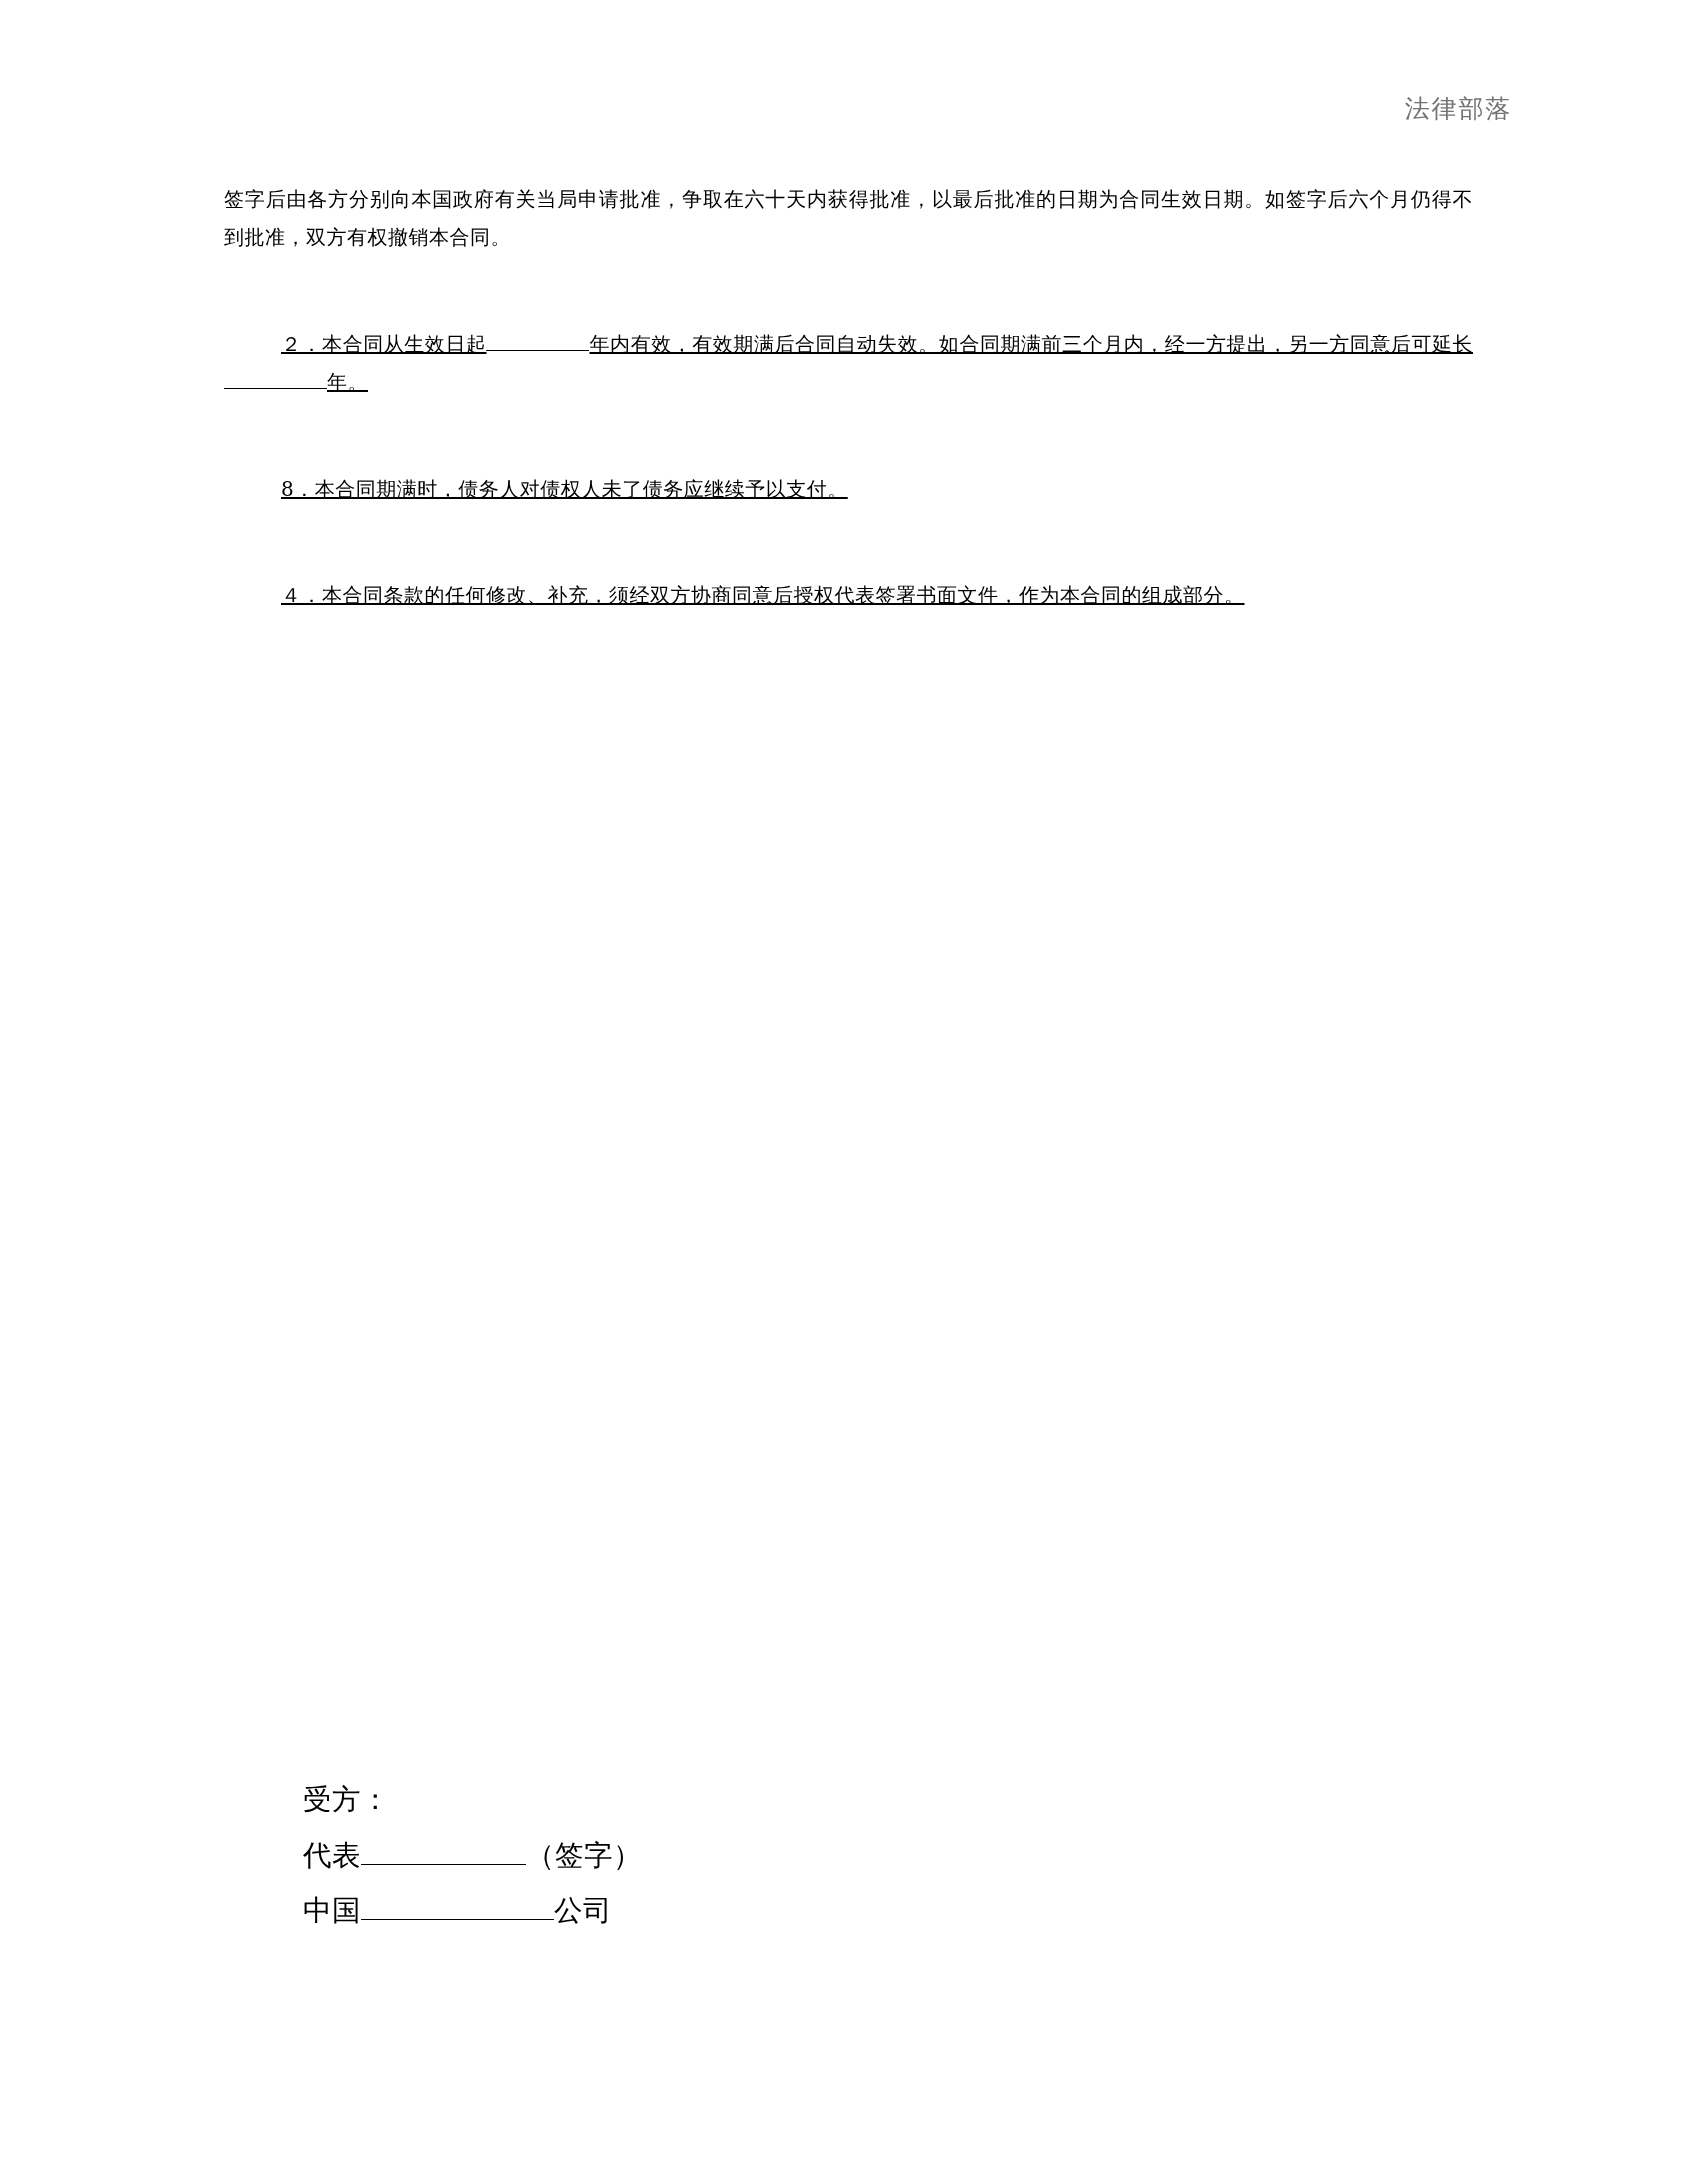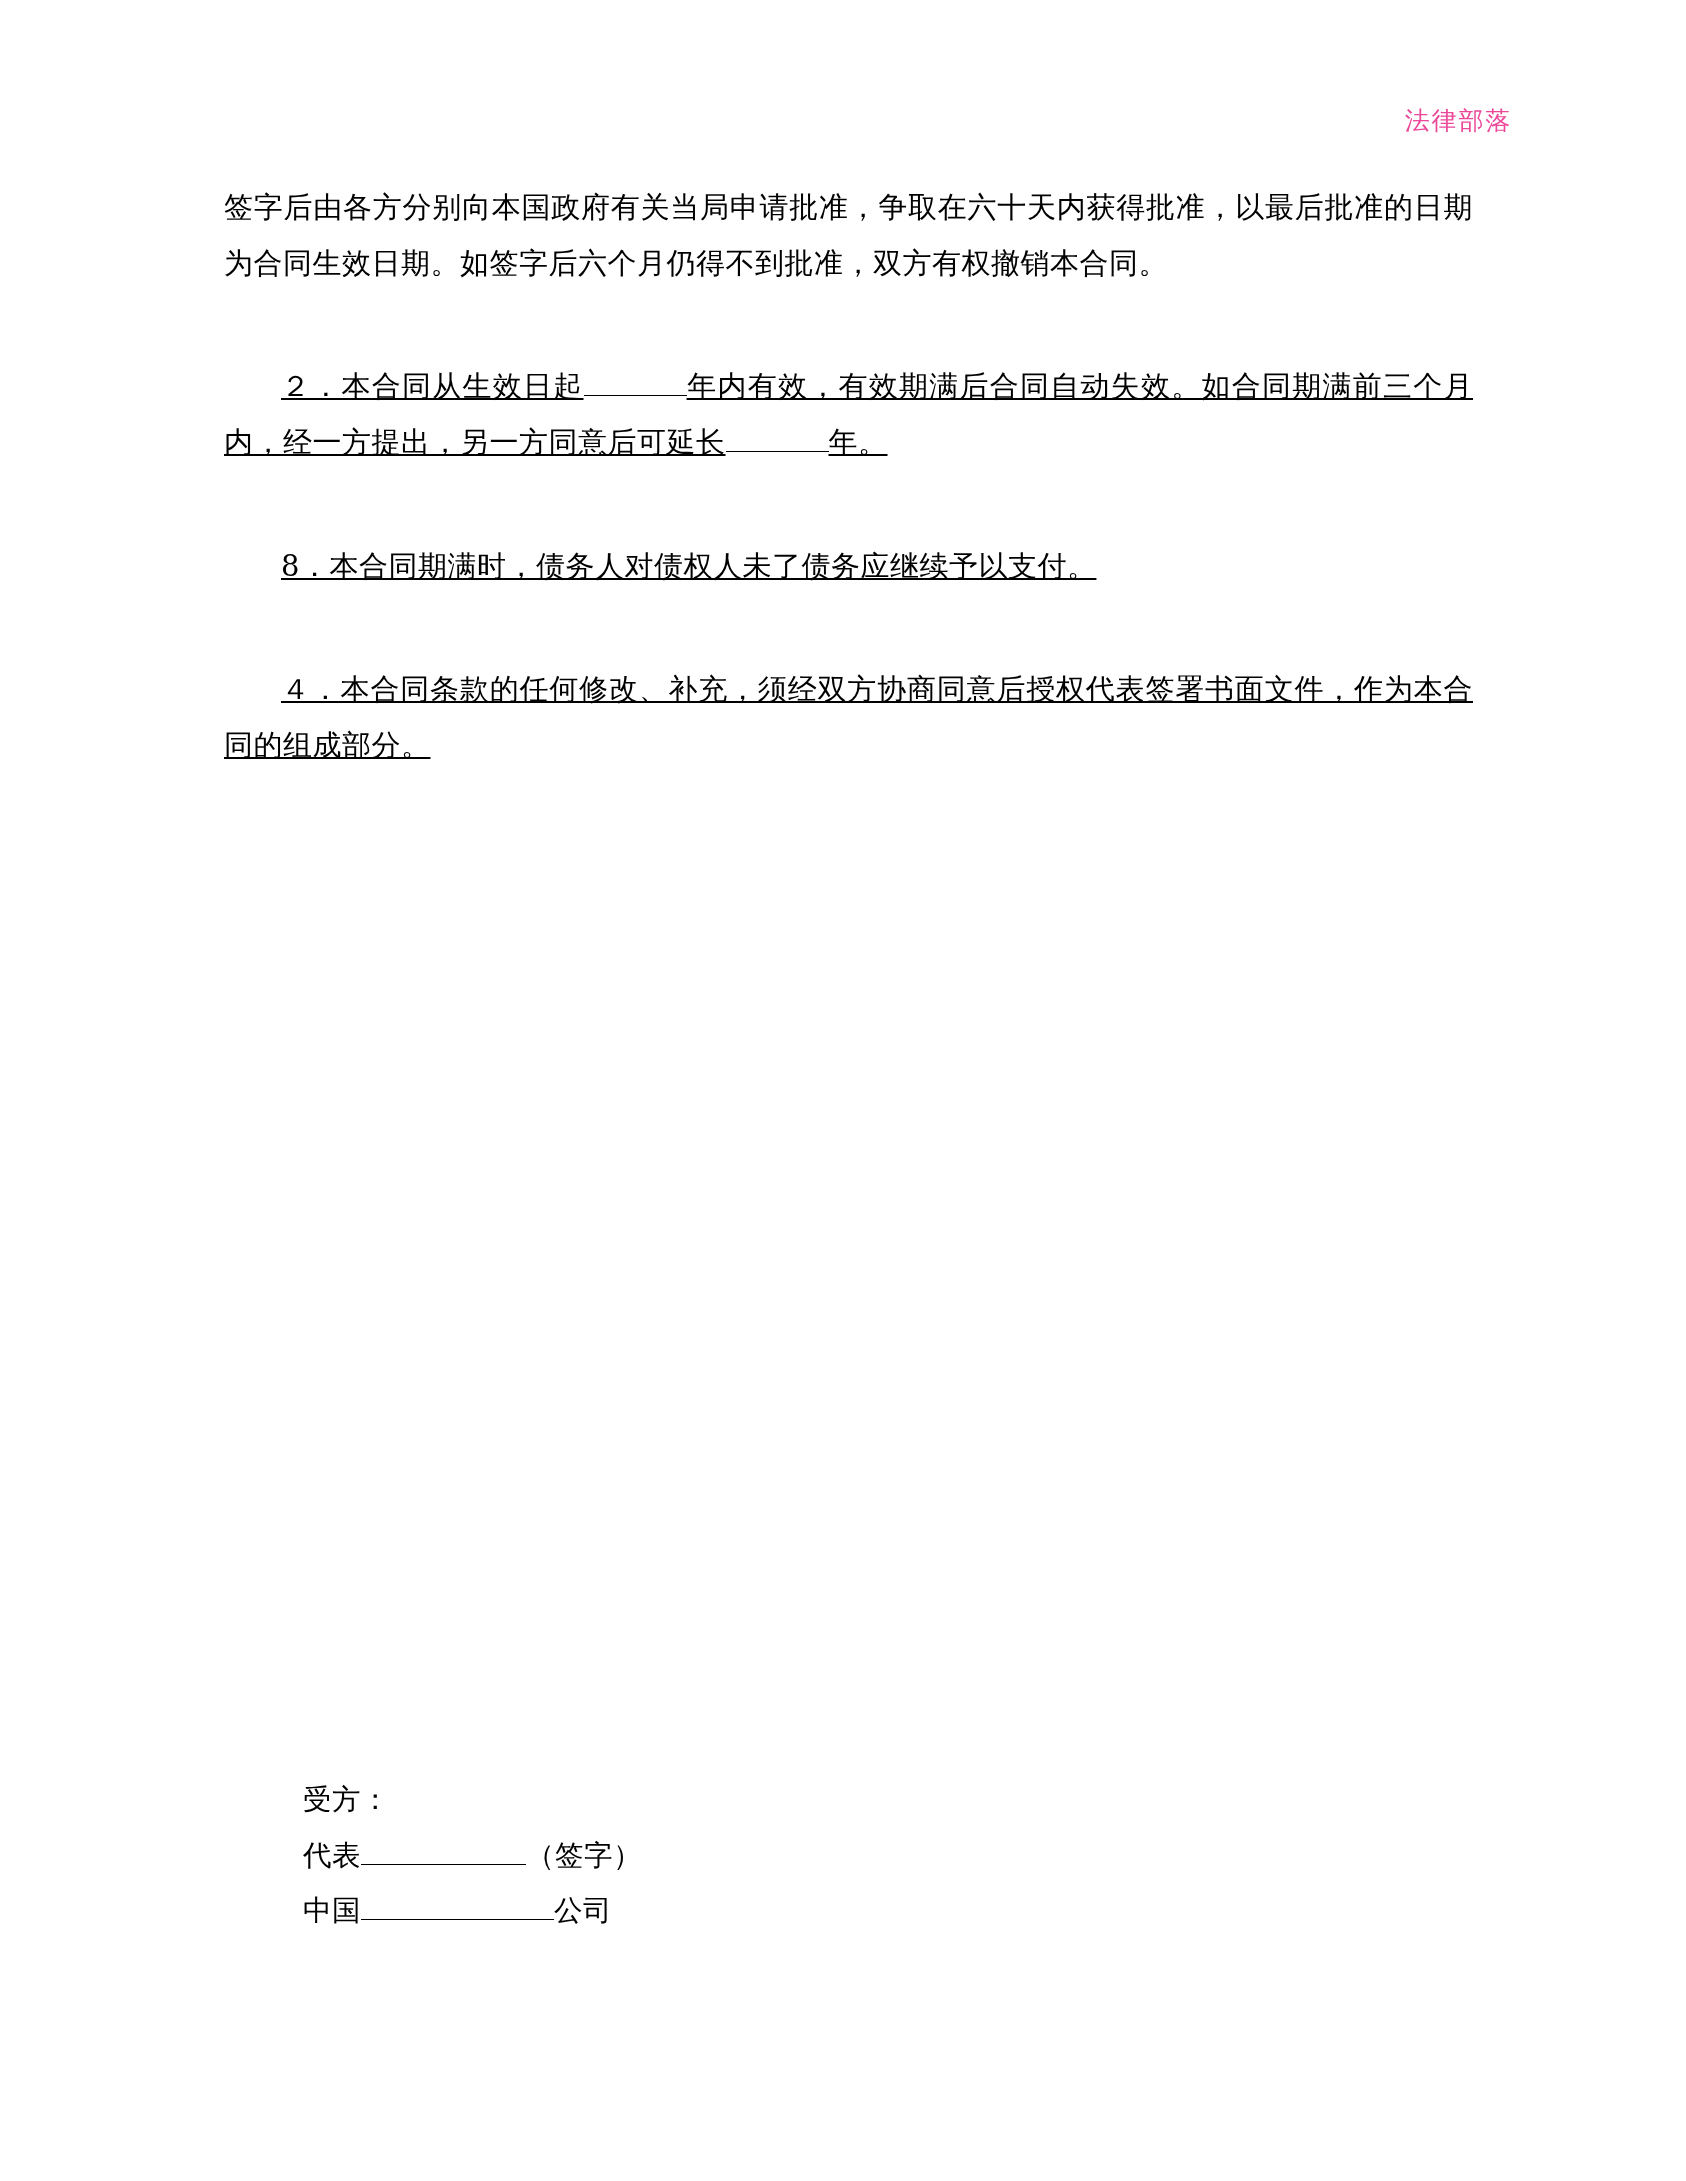--- a/index.html
+++ b/index.html
@@ -21,31 +21,30 @@
     height: 2182px;
     box-sizing: border-box;
     padding: 0;
   }
   .header {
     position: absolute;
     top: 92px;
     right: 174px;
     font-size: 25px;
     letter-spacing: 1.8px;
-    color: #ec4899;
-    margin-top: 12px;
+    color: #737373;
   }
   .content {
     position: absolute;
     top: 180px;
     left: 224px;
     width: 1249px;
   }
   .para {
-    font-size: 29px;
+    font-size: 20px;
     line-height: 1.92;
     text-align: justify;
     text-justify: inter-ideograph;
     margin: 0 0 0 0;
     letter-spacing: 0.5px;
   }
   .indent {
     text-indent: 57px;
     text-decoration: underline;
   }

